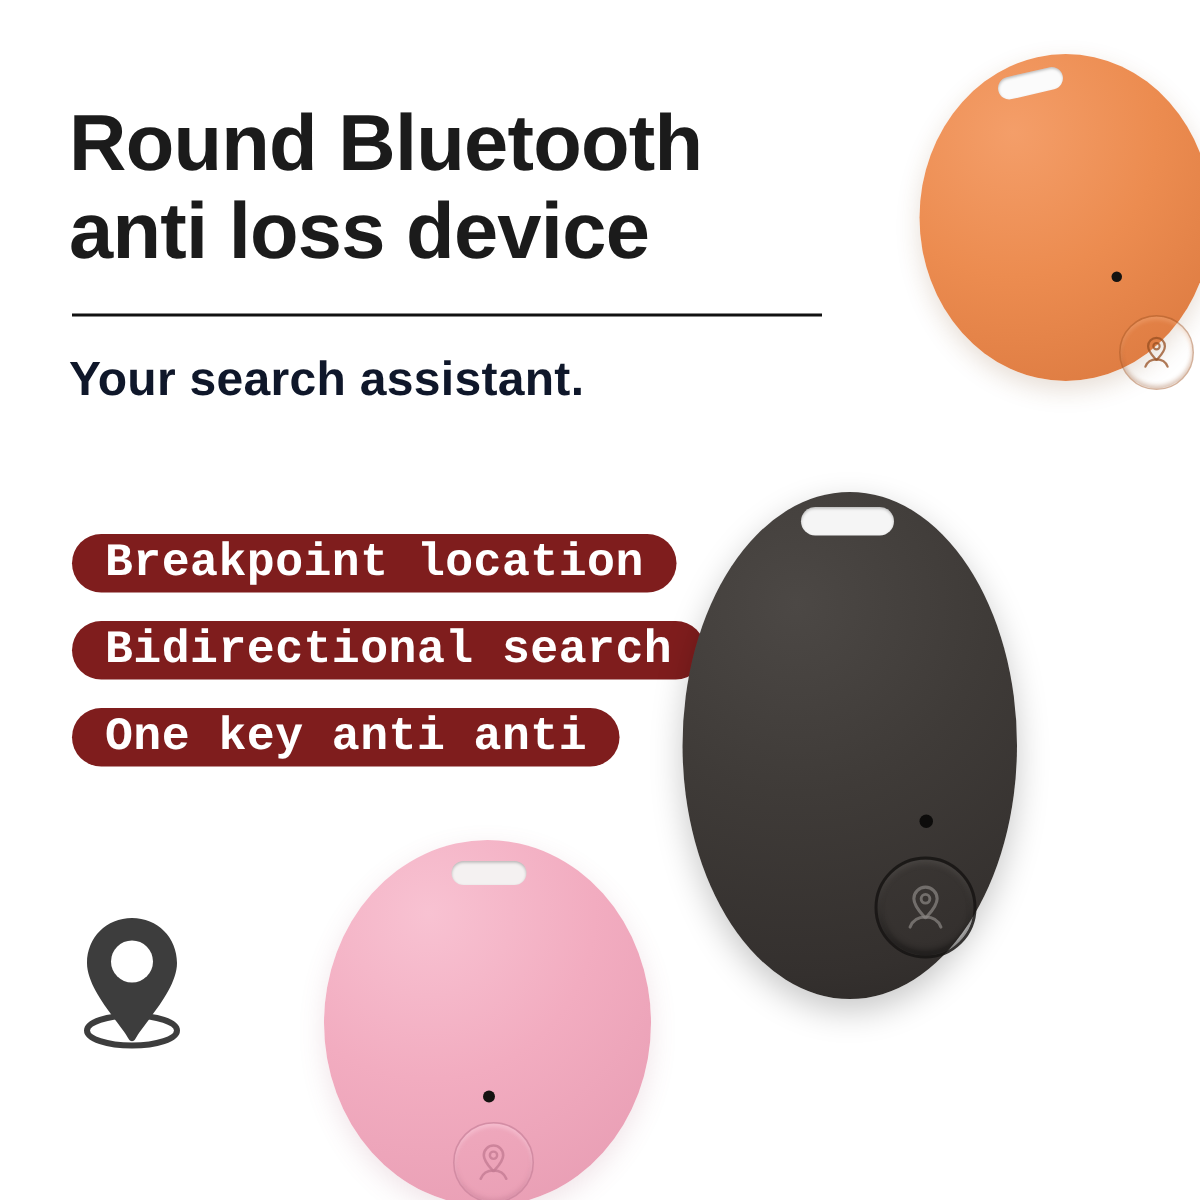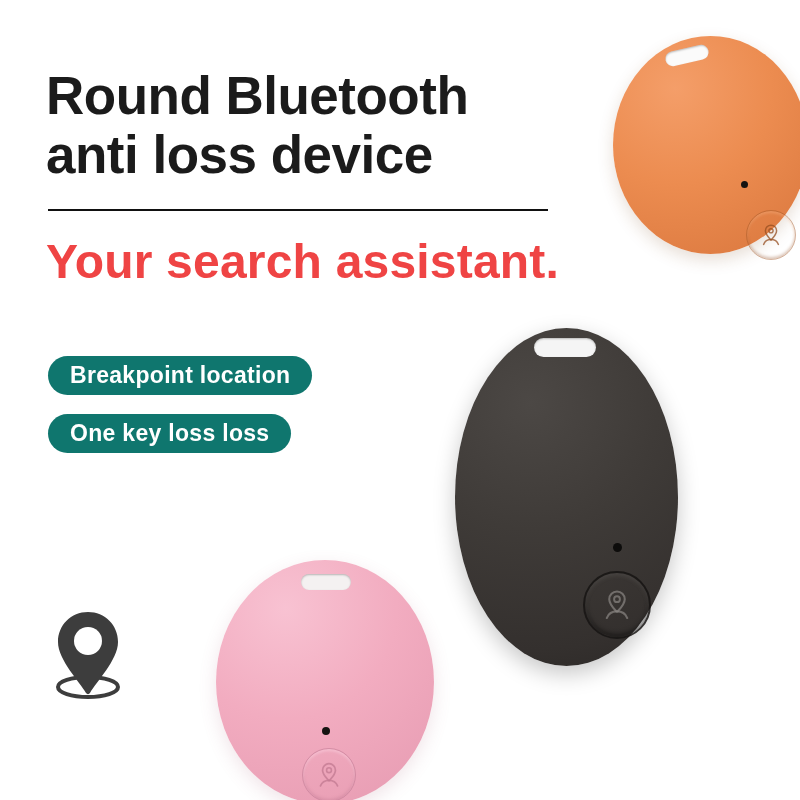--- a/index.html
+++ b/index.html
@@ -39,48 +39,49 @@
     width: 500px;
     height: 2px;
     background: #111111;
   }
 
   .subtitle {
     position: absolute;
     left: 46px;
     top: 234px;
     width: 600px;
-    font-size: 48px;
+    font-size: 32px;
     font-weight: bold;
     letter-spacing: 0.2px;
-    color: #ef4444;
+    color: #0f172a;
   }
 
   
   .pills {
     position: absolute;
     left: 48px;
     top: 356px;
     display: flex;
     flex-direction: column;
     gap: 19px;
     align-items: flex-start;
   }
   .pill {
-    background: #0f766e;
+    background: #7f1d1d;
     color: #ffffff;
-    font-size: 23px;
+    font-size: 31px;
     font-weight: bold;
     letter-spacing: 0.3px;
     border-radius: 22px;
     height: 39px;
     line-height: 39px;
     padding: 0 22px;
     white-space: nowrap;
     box-sizing: border-box;
+    font-family: Liberation Mono, monospace;
   }
 
   
   .map-pin {
     position: absolute;
     left: 42px;
     top: 604px;
     width: 92px;
     height: 96px;
   }
@@ -212,21 +213,22 @@
 
   <div class="headline">Round Bluetooth
 anti loss device</div>
 
   <div class="divider"></div>
 
   <div class="subtitle">Your search assistant.</div>
 
   <div class="pills">
     <div class="pill">Breakpoint location</div>
-    <div class="pill">One key loss loss</div>
+    <div class="pill">Bidirectional search</div>
+    <div class="pill">One key anti anti</div>
   </div>
 
   <svg class="map-pin" viewBox="0 0 92 96">
     <ellipse cx="46" cy="83" rx="30" ry="10" fill="none" stroke="#3D3D3D" stroke-width="4"></ellipse>
     <path d="M46 8 C29 8 16 21 16 38 C16 56 38 78 44 89 C45 90.5 47 90.5 48 89 C54 78 76 56 76 38 C76 21 63 8 46 8 Z" fill="#3D3D3D"></path>
     <circle cx="46" cy="37" r="14" fill="#ffffff"></circle>
   </svg>
 
   <div class="device" id="device-orange">
     <div class="body"></div>

